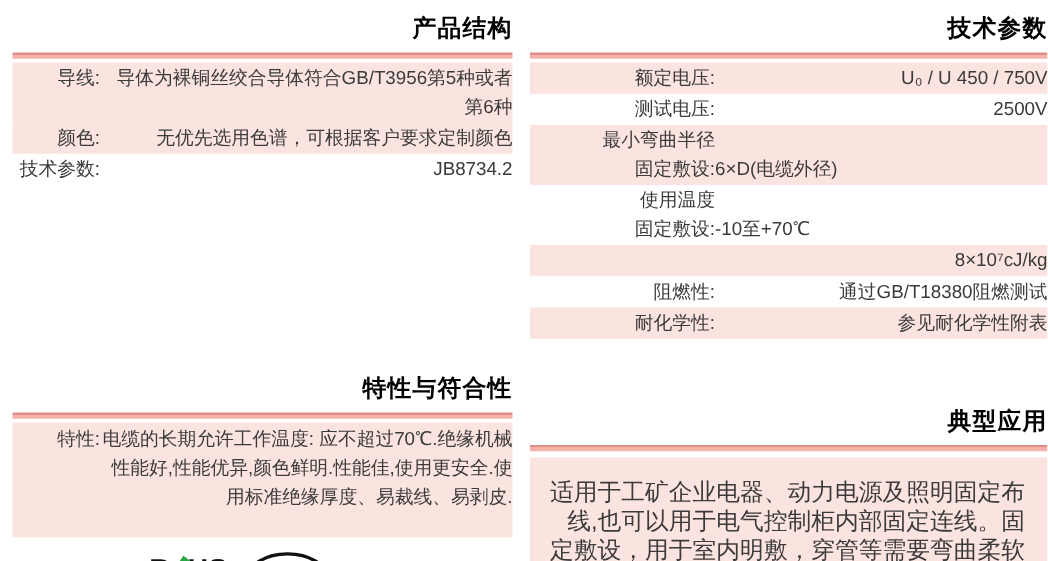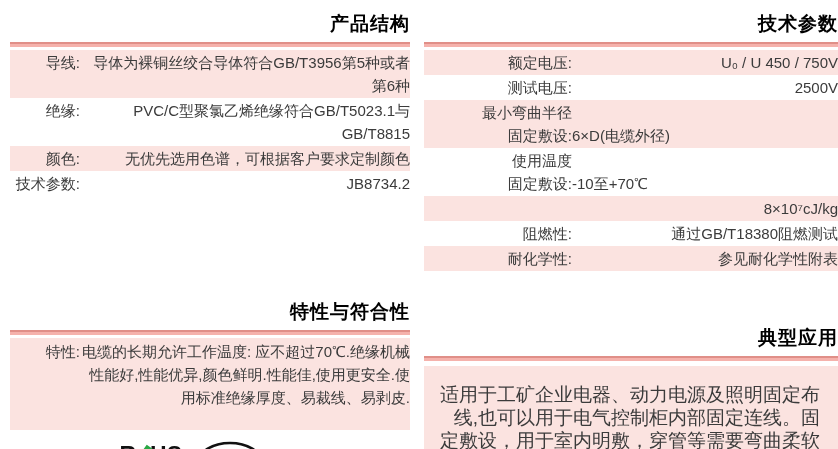--- a/index.html
+++ b/index.html
@@ -57,24 +57,20 @@
 </head>
 <body>
 
 <div class="col col-tl">
   <h2 class="section-title">产品结构</h2>
   <div class="section-rule"></div>
   <div class="spec-table w68">
     <div class="spec-row pink">
       <span class="spec-label">导线:</span>
       <span class="spec-value">导体为裸铜丝绞合导体符合GB/T3956第5种或者第6种</span>
-    </div>
-    <div class="spec-row">
-      <span class="spec-label">绝缘:</span>
-      <span class="spec-value">PVC/C型聚氯乙烯绝缘符合GB/T5023.1与GB/T8815</span>
     </div>
     <div class="spec-row pink">
       <span class="spec-label">颜色:</span>
       <span class="spec-value">无优先选用色谱，可根据客户要求定制颜色</span>
     </div>
     <div class="spec-row">
       <span class="spec-label">技术参数:</span>
       <span class="spec-value">JB8734.2</span>
     </div>
   </div>

